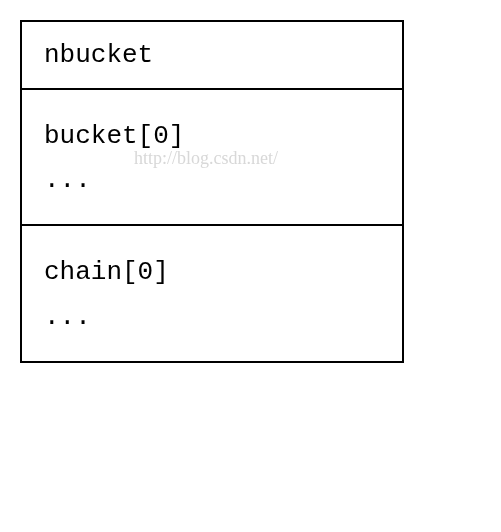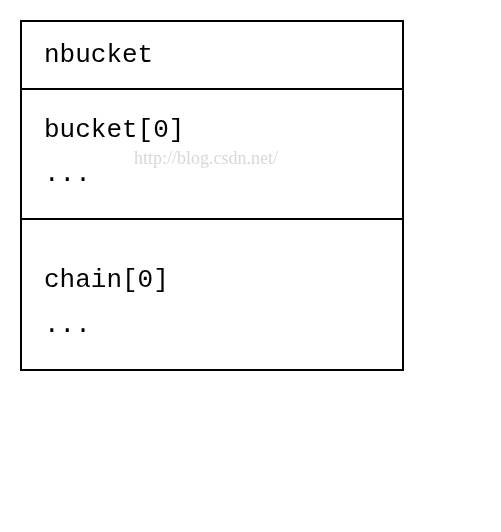--- a/index.html
+++ b/index.html
@@ -20,24 +20,23 @@
     }
     .row {
       border-bottom: 2px solid #000;
       padding: 18px 22px;
       font-size: 26px;
       color: #000;
       position: relative;
     }
     .row:last-child {
       border-bottom: none;
-      margin-top: 20px;
     }
     .row.multi {
-      padding: 18px 22px 22px 22px;
+      padding: 24px 22px 22px 22px;
     }
     .row .line {
       display: block;
       line-height: 1.7;
     }
     .watermark {
       position: absolute;
       color: #d8d8d8;
       font-size: 18px;
       font-family: "SimSun", serif;

